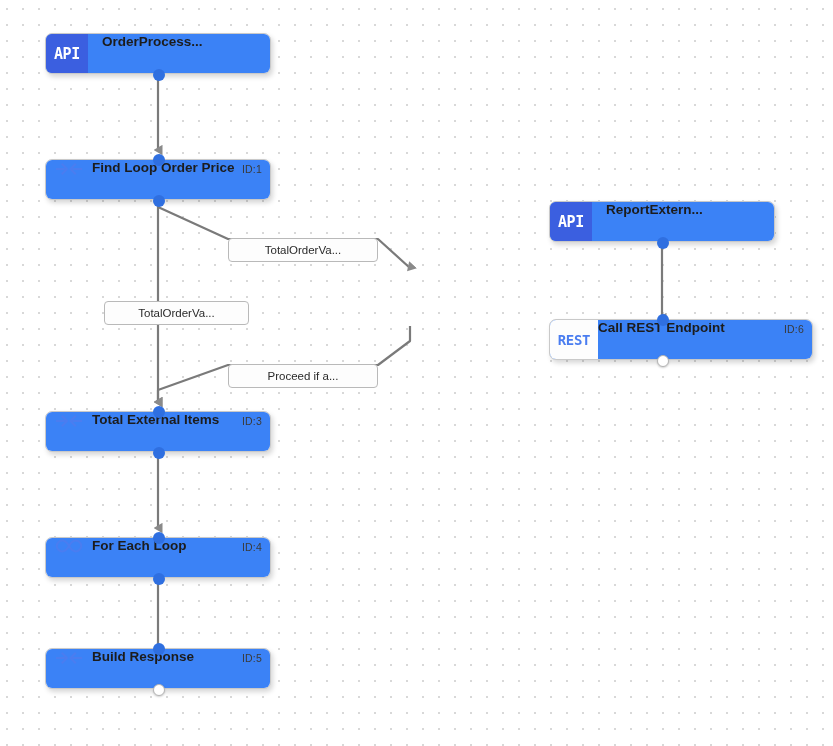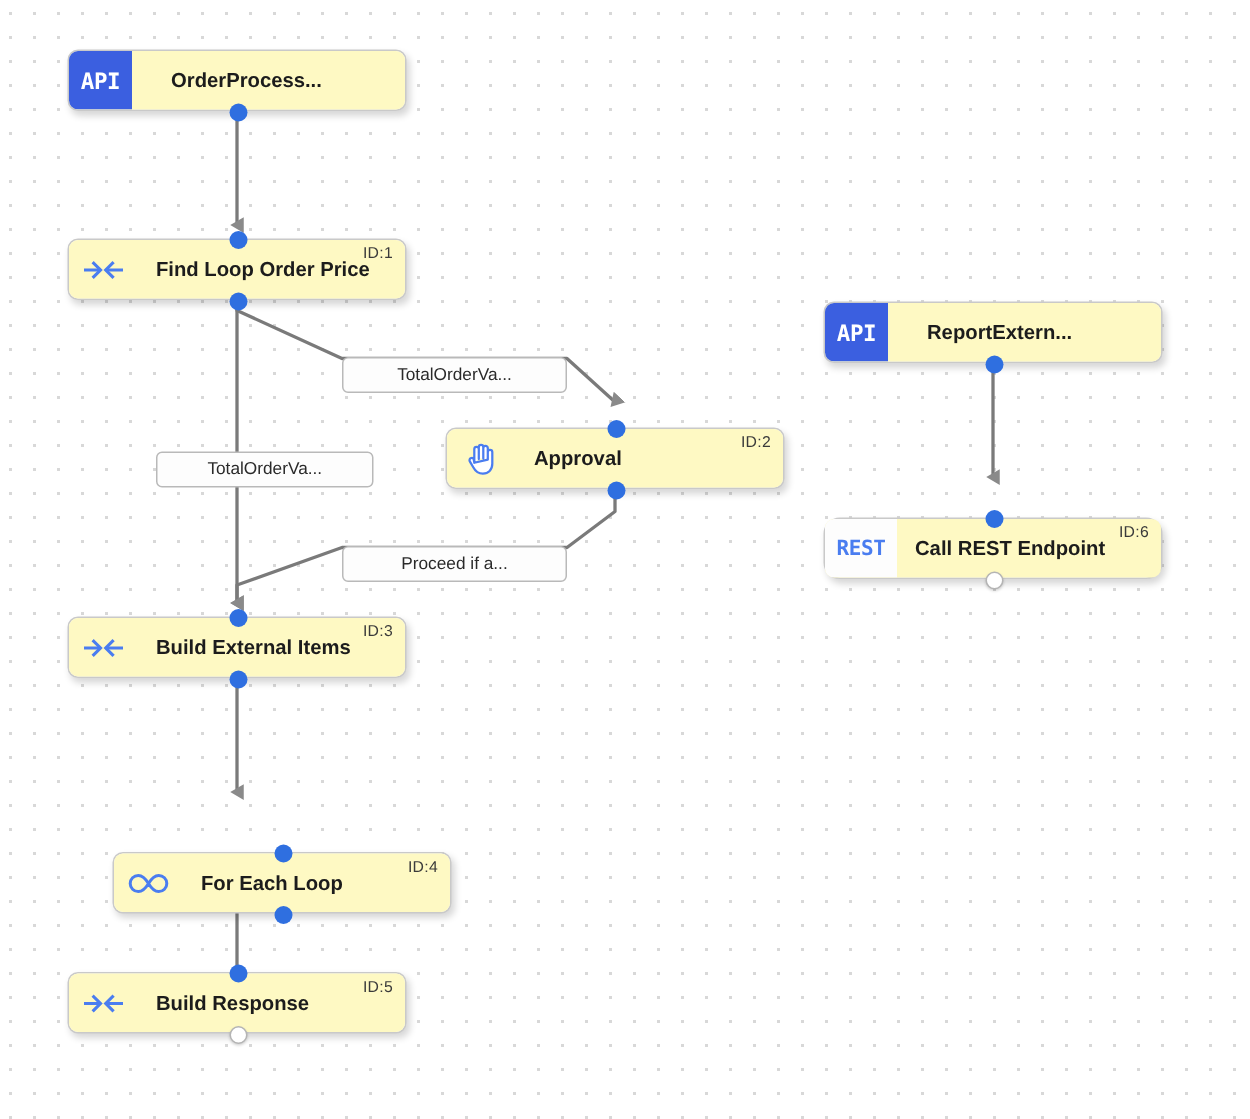--- a/index.html
+++ b/index.html
@@ -41,27 +41,26 @@
     align-items: stretch;
     background: #fdfdfd;
     border: 1px solid #c9c9c9;
     border-radius: 7px;
     box-shadow: 2px 3px 5px rgba(0,0,0,0.16);
     overflow: visible;
   }
 
   .node-inner {
     display: flex;
-    align-items: center;
+    align-items: flex-start;
     width: 100%;
     height: 100%;
     border-radius: 6px;
     overflow: hidden;
-    background: #fef9c3;
-    gap: 12px;
+    background: #3b82f6;
   }
 
   
   .badge-blue {
     flex: 0 0 auto;
     width: 42px;
     align-self: stretch;
     background: #3b5fe0;
     color: #ffffff;
     display: flex;
@@ -210,59 +209,41 @@
           </g>
         </svg>
       </div>
       <div class="node-label">Find Loop Order Price</div>
     </div>
     <div class="node-id">ID:1</div>
     <div class="port port-in" style="left:113px; top:0px;"></div>
     <div class="port port-out" style="left:113px; top:41px;"></div>
   </div>
 
-  <div class="node" style="left:297px; top:285px; width:226px; height:41px;">
-    <div class="node-inner">
-      <div class="icon-slot">
-        <svg width="20" height="22" viewBox="0 0 20 22" aria-hidden="true">
-          <path d="M5.2,13.5 L5.2,4.4 a1.5,1.5 0 0 1 3,0 L8.2,11
-                   M8.2,10.6 L8.2,3.1 a1.5,1.5 0 0 1 3,0 L11.2,10.6
-                   M11.2,10.6 L11.2,3.8 a1.5,1.5 0 0 1 3,0 L14.2,11.4
-                   M14.2,11.4 L14.2,6.4 a1.5,1.5 0 0 1 3,0 L17.2,14.2
-                   c0,4 -2.6,6.6 -6.3,6.6 c-3.4,0 -5.1,-1.9 -6.4,-4.3
-                   L2.2,12.6 a1.5,1.5 0 0 1 2.6,-1.5 L5.2,13.5 Z" fill="#ffffff" stroke="#4a7df0" stroke-width="1.5" stroke-linejoin="round" stroke-linecap="round"></path>
-        </svg>
-      </div>
-      <div class="node-label">Approval</div>
-    </div>
-    <div class="node-id">ID:2</div>
-    <div class="port port-in" style="left:113px; top:0px;"></div>
-    <div class="port port-out" style="left:113px; top:41px;"></div>
-  </div>
 
   <div class="node" style="left:45px; top:411px; width:226px; height:41px;">
     <div class="node-inner">
       <div class="icon-slot">
         <svg width="26" height="18" viewBox="0 0 26 18" aria-hidden="true">
           <g stroke="#4a7df0" stroke-width="2.1" fill="none" stroke-linecap="square">
             <path d="M1,9 L10,9"></path>
             <path d="M6.5,4.5 L11,9 L6.5,13.5"></path>
             <path d="M25,9 L15.5,9"></path>
             <path d="M19,4.5 L14.5,9 L19,13.5"></path>
           </g>
         </svg>
       </div>
-      <div class="node-label">Build External Items</div>
+      <div class="node-label">Total External Items</div>
     </div>
     <div class="node-id">ID:3</div>
     <div class="port port-in" style="left:113px; top:0px;"></div>
     <div class="port port-out" style="left:113px; top:41px;"></div>
   </div>
 
-  <div class="node" style="left:45px; top:568px; width:226px; height:41px;margin-left:30px;">
+  <div class="node" style="left:45px; top:537px; width:226px; height:41px;">
     <div class="node-inner">
       <div class="icon-slot">
         <svg width="28" height="16" viewBox="0 0 28 16" aria-hidden="true">
           <path d="M14,8 C11.8,4.3 9.9,2.6 7.2,2.6 a5.4,5.4 0 0 0 0,10.8
                    c2.7,0 4.6,-1.7 6.8,-5.4 c2.2,-3.7 4.1,-5.4 6.8,-5.4
                    a5.4,5.4 0 0 1 0,10.8 c-2.7,0 -4.6,-1.7 -6.8,-5.4 Z" fill="none" stroke="#4a7df0" stroke-width="2"></path>
         </svg>
       </div>
       <div class="node-label">For Each Loop</div>
     </div>
@@ -291,21 +272,21 @@
   </div>
 
   <div class="node" style="left:549px; top:201px; width:226px; height:41px;">
     <div class="node-inner">
       <div class="badge-blue">API</div>
       <div class="node-label pad-left">ReportExtern...</div>
     </div>
     <div class="port port-out" style="left:113px; top:41px;"></div>
   </div>
 
-  <div class="node" style="left:549px; top:345px; width:226px; height:41px;border-radius:11px;">
+  <div class="node" style="left:549px; top:319px; width:264px; height:41px;">
     <div class="node-inner">
       <div class="badge-white">REST</div>
       <div class="node-label">Call REST Endpoint</div>
     </div>
     <div class="node-id">ID:6</div>
     <div class="port port-in" style="left:113px; top:0px;"></div>
     <div class="port port-open" style="left:113px; top:41px;"></div>
   </div>
 
 </div>

